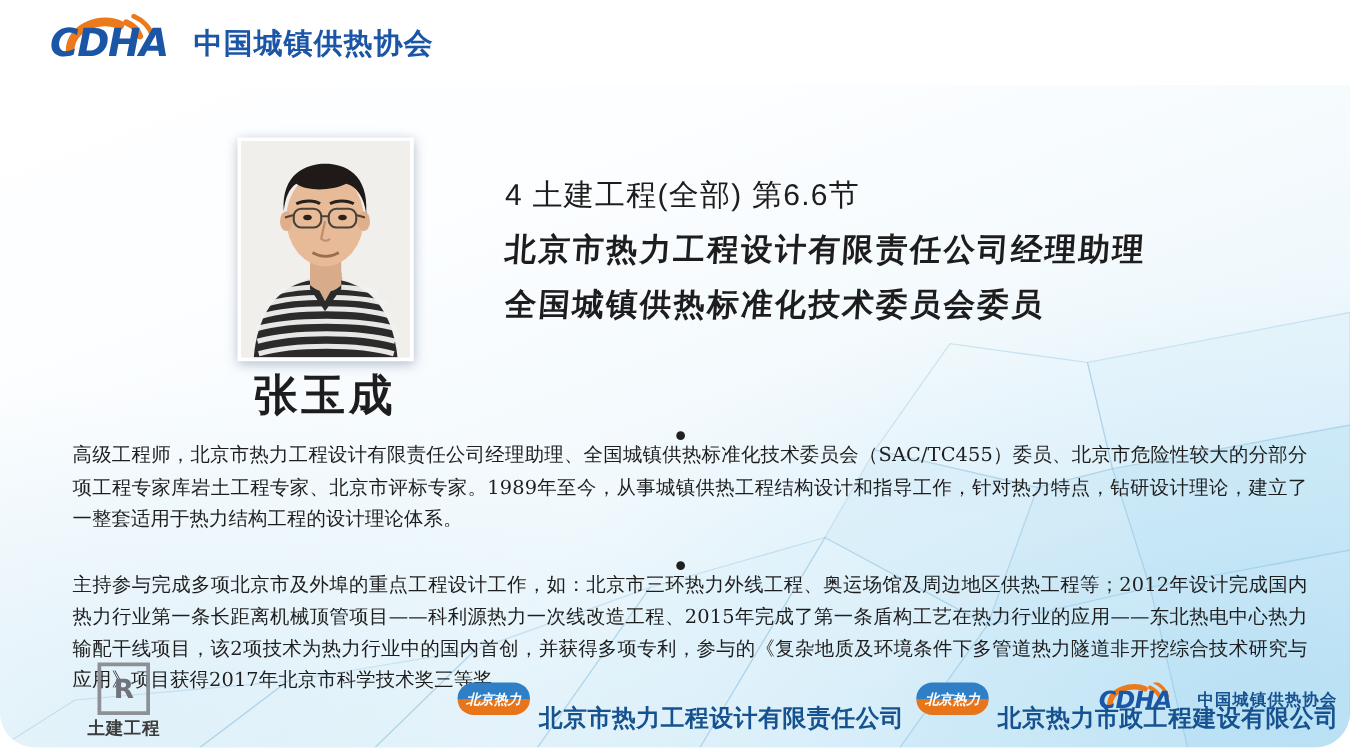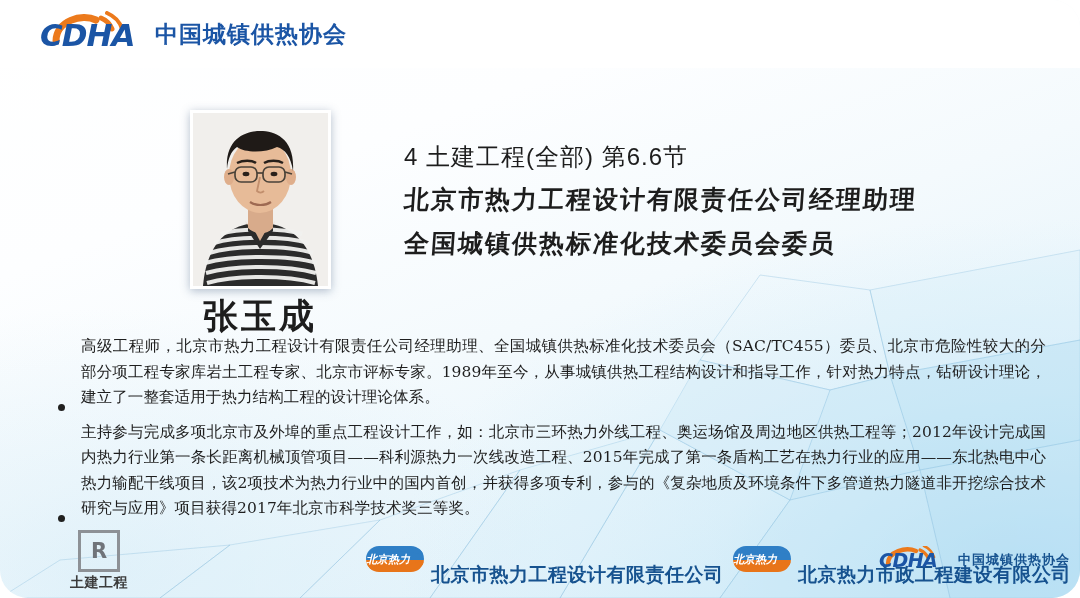--- a/index.html
+++ b/index.html
@@ -47,21 +47,21 @@
   .t-line1{font-size:24px;color:#1d1d1d;letter-spacing:1px;line-height:42px;white-space:nowrap;
     font-family:"Liberation Sans","DejaVu Sans",sans-serif;}
   .t-line2,.t-line3{
     font-size:25px;color:#1d1d1d;line-height:44px;white-space:nowrap;letter-spacing:2px;
     font-family:"DejaVu Serif","Liberation Serif",serif;font-weight:bold;
     transform:skewX(-4deg);transform-origin:left center;
   }
 
   
   .bullets{position:absolute;left:58px;top:334px;width:988px;z-index:4;}
-  .bullet{display:flex;align-items:flex-end;margin-bottom:9px;}
+  .bullet{display:flex;align-items:center;margin-bottom:9px;flex-direction:column;}
   .dot{
     flex:0 0 auto;width:7px;height:7px;border-radius:50%;background:#20201f;
     margin:11px 16px 0 0;
   }
   .btext{
     flex:1 1 auto;font-size:15.5px;line-height:25.5px;color:#1e1e1e;text-align:justify;
     font-family:"DejaVu Serif","Liberation Serif",serif;
     text-justify:inter-character;letter-spacing:.1px;
   }
 
@@ -76,21 +76,21 @@
 
   .bucg{position:absolute;left:158px;bottom:3px;width:185px;text-align:center;}
   .bucg-mark{width:40px;height:30px;margin:0 auto;position:relative;}
   .bucg-word{font-family:"DejaVu Sans",sans-serif;font-weight:bold;font-size:15px;color:#1e5fa8;letter-spacing:2px;line-height:15px;}
   .bucg-cn{font-size:12px;font-weight:bold;color:#1e5fa8;letter-spacing:0px;white-space:nowrap;line-height:16px;}
 
   .bjrl{position:absolute;display:flex;align-items:center;gap:7px;bottom:10px;}
   .bjrl-mark{
     width:58px;height:26px;border-radius:13px;position:relative;overflow:hidden;
     background:linear-gradient(180deg,#2f7fc6 0%,#2f7fc6 52%,#e8751a 52%,#e8751a 100%);
-    display:flex;align-items:center;
+    display:flex;align-items:center;justify-content:center;
   }
   .bjrl-mark span{font-size:11px;font-weight:bold;color:#fff;font-style:italic;letter-spacing:0;z-index:2;}
   .bjrl-name{font-size:19px;font-weight:bold;color:#16528f;letter-spacing:.5px;white-space:nowrap;margin-top:32px;}
 
   .cdha-foot{position:absolute;right:10px;bottom:26px;display:flex;align-items:flex-end;gap:7px;}
   .cdha-foot-mark{position:relative;width:74px;height:26px;}
   .cdha-foot-word{font-family:"DejaVu Sans",sans-serif;font-weight:bold;font-style:italic;
     font-size:19px;color:#1b55a5;letter-spacing:-.5px;position:absolute;left:2px;top:3px;}
   .cdha-foot-cn{font-size:13px;font-weight:bold;color:#16528f;white-space:nowrap;padding-bottom:3px;letter-spacing:1px;}
 </style>

